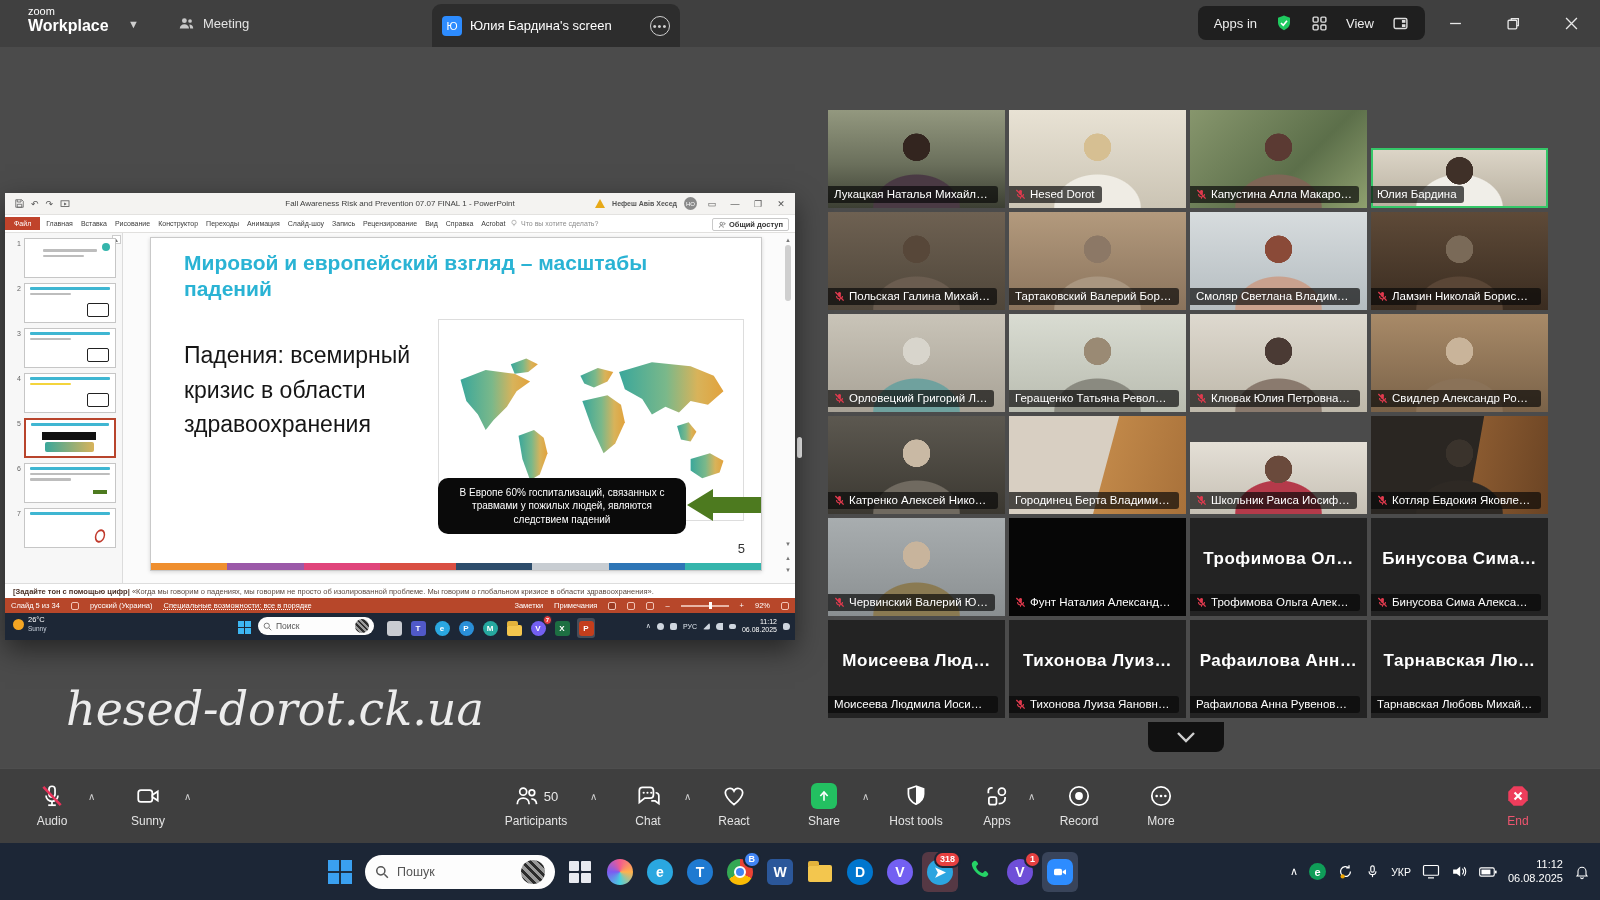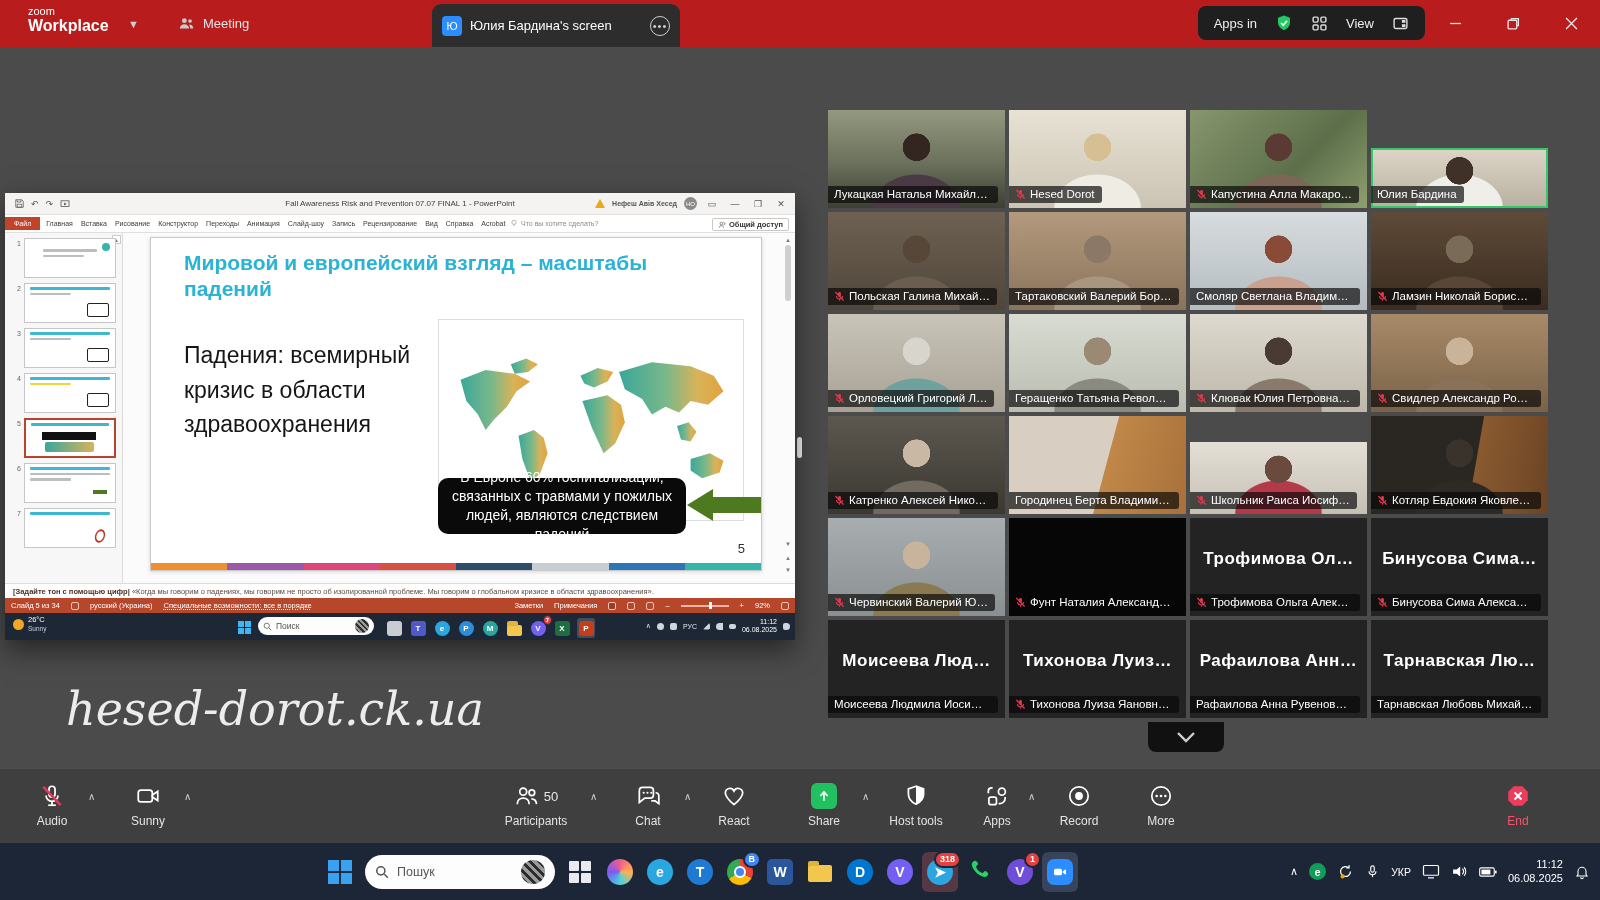--- a/index.html
+++ b/index.html
@@ -1,20 +1,20 @@
 <!DOCTYPE html>
 <html><head>
 <meta charset="utf-8">
 <style>
   *{box-sizing:border-box;margin:0;padding:0}
   html,body{width:1600px;height:900px;overflow:hidden;background:#000}
   body{position:relative;font-family:"Liberation Sans",sans-serif;-webkit-font-smoothing:antialiased}
 
   
-  .topbar{position:absolute;left:0;top:0;width:1600px;height:47px;background:#b91c1c;color:#fff}
+  .topbar{position:absolute;left:0;top:0;width:1600px;height:47px;background:#404040;color:#fff}
   .zlogo{position:absolute;left:28px;top:6px;line-height:1.05}
   .zlogo .s{font-size:11px;color:#fff}
   .zlogo .b{font-size:16px;font-weight:bold;color:#fff}
   .logo-chev{position:absolute;left:128px;top:18px;color:#cfcfcf;font-size:11px}
   .tab-meeting{position:absolute;left:178px;top:0;height:47px;display:flex;align-items:center;gap:8px;color:#e4e4e4;font-size:13px}
   .tab-screen{position:absolute;left:432px;top:4px;width:248px;height:43px;background:#2d2d2d;border-radius:9px 9px 0 0;display:flex;align-items:center;gap:8px;padding:0 10px;color:#fff;font-size:13px}
   .tab-avatar{width:20px;height:20px;border-radius:4px;background:#2d8cff;color:#fff;font-size:11px;display:flex;align-items:center;justify-content:center;flex:none}
   .tab-ellipsis{margin-left:auto;width:20px;height:20px;border:1.4px solid #cfcfcf;border-radius:50%;display:flex;align-items:center;justify-content:center;color:#cfcfcf;font-size:11px;letter-spacing:1px}
   .top-right{position:absolute;right:175px;top:6px;height:34px;background:#1f1f1f;border-radius:8px;display:flex;align-items:center;gap:18px;padding:0 16px;color:#eee;font-size:13px}
   .winbtns{position:absolute;right:0;top:0;height:47px;display:flex}
@@ -58,21 +58,21 @@
 
   .editor-scroll{position:absolute;right:3px;top:4px;width:8px;height:340px;font-size:6px;color:#777;text-align:center}
   .esc-thumb{width:6px;height:56px;background:#cfcfcf;border-radius:3px;margin:2px auto}
 
   .slide{position:absolute;left:145px;top:4px;width:612px;height:334px;background:#fff;border:1px solid #c9c9c9;box-shadow:0 1px 4px rgba(0,0,0,.15)}
   .slide-title{position:absolute;left:33px;top:12px;width:556px;font-size:21px;line-height:1.25;font-weight:bold;color:#2ab3d4}
   .slide-body{position:absolute;left:33px;top:100px;width:228px;font-size:23px;line-height:1.5;color:#161616}
   .map-card{position:absolute;left:287px;top:81px;width:306px;height:202px;background:#fff;border:1px solid #ddd}
   .stat-box{position:absolute;left:278px;top:61px;width:302px;height:44px;background:#0c0c0c;color:#fff;text-align:center;padding-top:5px;line-height:1.25;font-size:14px;z-index:3}
   .stat-num{font-size:18px;font-weight:bold}
-  .callout{position:absolute;left:287px;top:240px;width:248px;height:56px;background:#0a0a0a;border-radius:10px;color:#fff;font-size:14px;line-height:1.35;text-align:center;display:flex;align-items:center;justify-content:center;padding:2px 6px;z-index:4}
+  .callout{position:absolute;left:287px;top:240px;width:248px;height:56px;background:#0a0a0a;border-radius:10px;color:#fff;font-size:10px;line-height:1.35;text-align:center;display:flex;align-items:center;justify-content:center;padding:2px 6px;z-index:4}
   .arrow-g{position:absolute;left:536px;top:251px;width:74px;height:32px;z-index:4}
   .arrow-g .head{position:absolute;left:0;top:0;width:0;height:0;border-top:16px solid transparent;border-bottom:16px solid transparent;border-right:26px solid #4d7a1f}
   .arrow-g .bodyr{position:absolute;left:25px;top:8px;width:49px;height:16px;background:#4d7a1f}
   .slide-num{position:absolute;right:16px;bottom:14px;font-size:13px;color:#333}
   .stripe{position:absolute;left:0;bottom:0;width:100%;height:7px;display:flex}
   .stripe div{flex:1;height:100%}
 
   .notes{position:absolute;left:0;top:390px;width:100%;height:15px;background:#fff;border-top:1px solid #ddd;font-size:7.5px;color:#5c4a41;padding:3px 8px;white-space:nowrap;overflow:hidden}
   .notes b{color:#4a3026}
 

